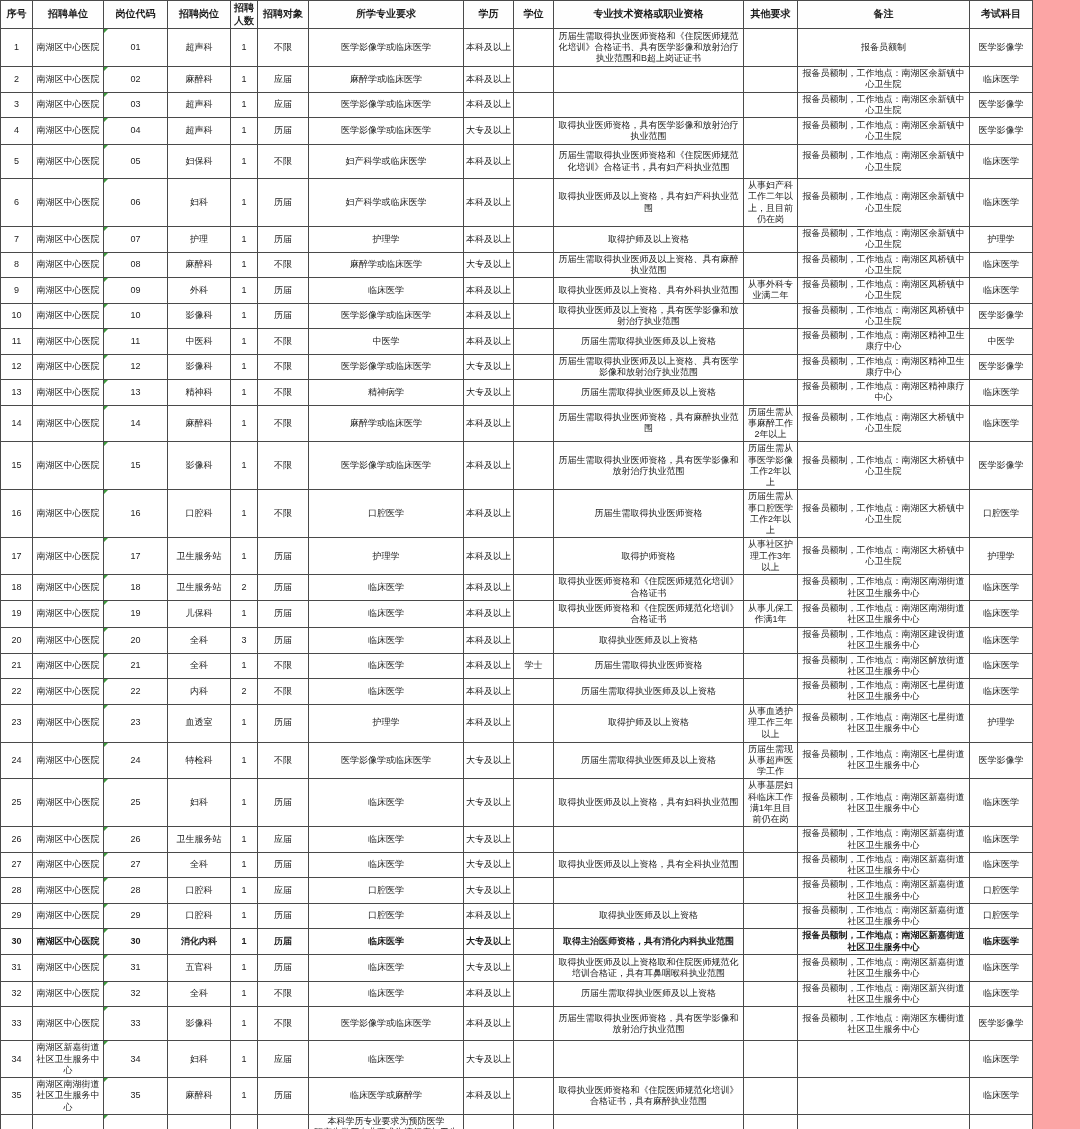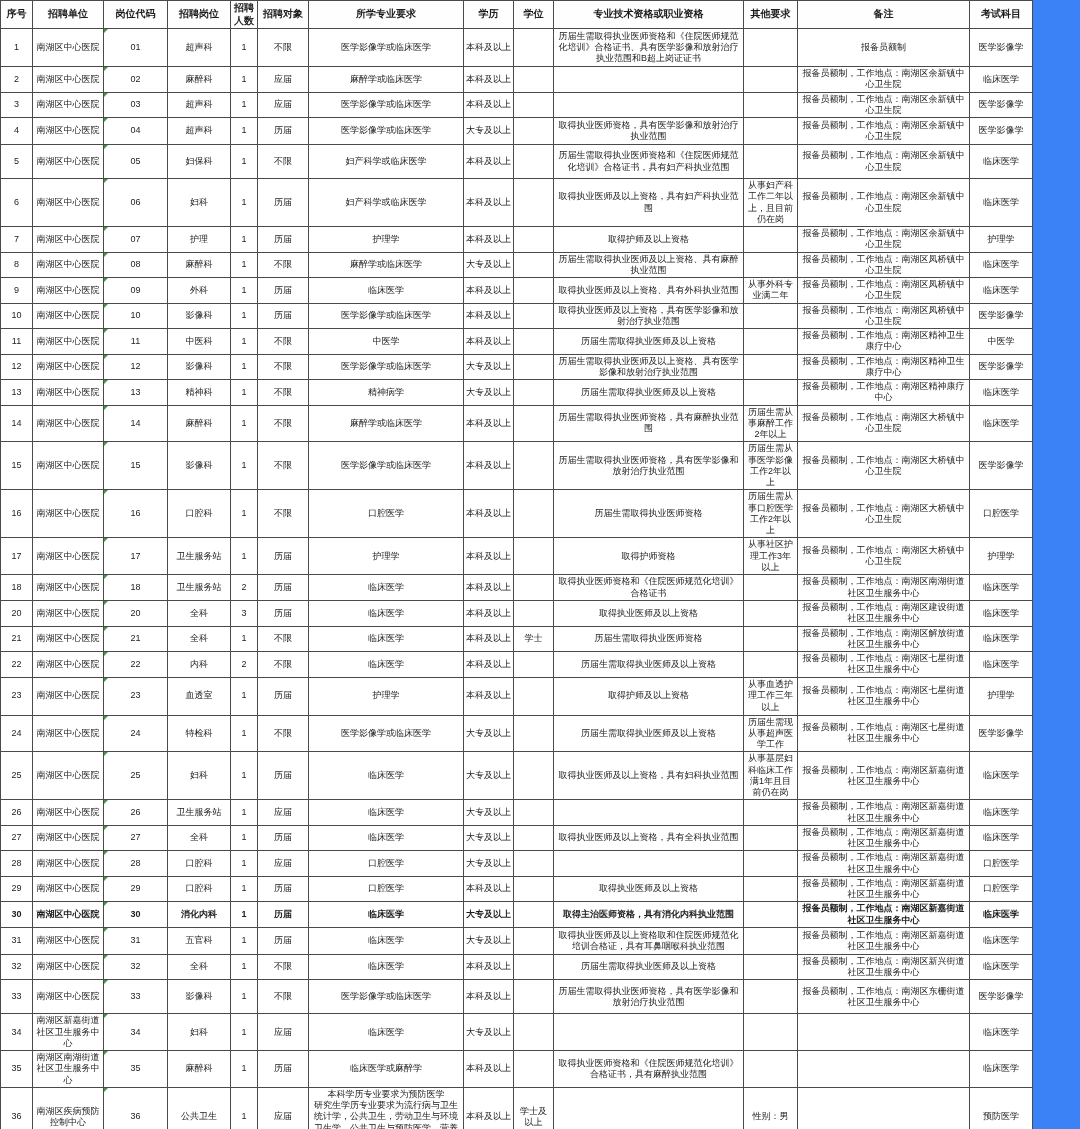--- a/index.html
+++ b/index.html
@@ -1,18 +1,18 @@
 <!DOCTYPE html>
 <html><head>
 <meta charset="utf-8">
 <style>
   * { margin:0; padding:0; box-sizing:border-box; }
   html,body { background:#ffffff; width:1080px; }
   body { font-family:"Liberation Sans","DejaVu Sans",sans-serif; color:#1c1c1c; }
-  .sheet { width:1080px; height:1129px; background:#3b82f6; position:relative; }
+  .sheet { width:1080px; height:1129px; background:#fca5a5; position:relative; }
   table.jobs { border-collapse:collapse; table-layout:fixed; width:1032px; margin:0; background:#fff; }
   table.jobs th, table.jobs td {
     border:1px solid #4a4a4a;
     font-size:9px;
     line-height:1.25;
     padding:1px 2px;
     overflow:hidden;
     vertical-align:middle;
     text-align:center;
     position:relative;
@@ -344,20 +344,35 @@
           <td class="col-n">2</td>
           <td class="col-t">历届</td>
           <td class="col-m">临床医学</td>
           <td class="col-e">本科及以上</td>
           <td class="col-d"></td>
           <td class="col-q">取得执业医师资格和《住院医师规范化培训》合格证书</td>
           <td class="col-o"></td>
           <td class="col-r">报备员额制，工作地点：南湖区南湖街道社区卫生服务中心</td>
           <td class="col-s">临床医学</td>
         </tr>
+        <tr style="height: 27px;">
+          <td class="col-no">19</td>
+          <td class="col-u">南湖区中心医院</td>
+          <td class="col-c gm">19</td>
+          <td class="col-p">儿保科</td>
+          <td class="col-n">1</td>
+          <td class="col-t">历届</td>
+          <td class="col-m">临床医学</td>
+          <td class="col-e">本科及以上</td>
+          <td class="col-d"></td>
+          <td class="col-q">取得执业医师资格和《住院医师规范化培训》合格证书</td>
+          <td class="col-o">从事儿保工作满1年</td>
+          <td class="col-r">报备员额制，工作地点：南湖区南湖街道社区卫生服务中心</td>
+          <td class="col-s">临床医学</td>
+        </tr>
         <tr style="height: 24px;">
           <td class="col-no">20</td>
           <td class="col-u">南湖区中心医院</td>
           <td class="col-c gm">20</td>
           <td class="col-p">全科</td>
           <td class="col-n">3</td>
           <td class="col-t">历届</td>
           <td class="col-m">临床医学</td>
           <td class="col-e">本科及以上</td>
           <td class="col-d"></td>

